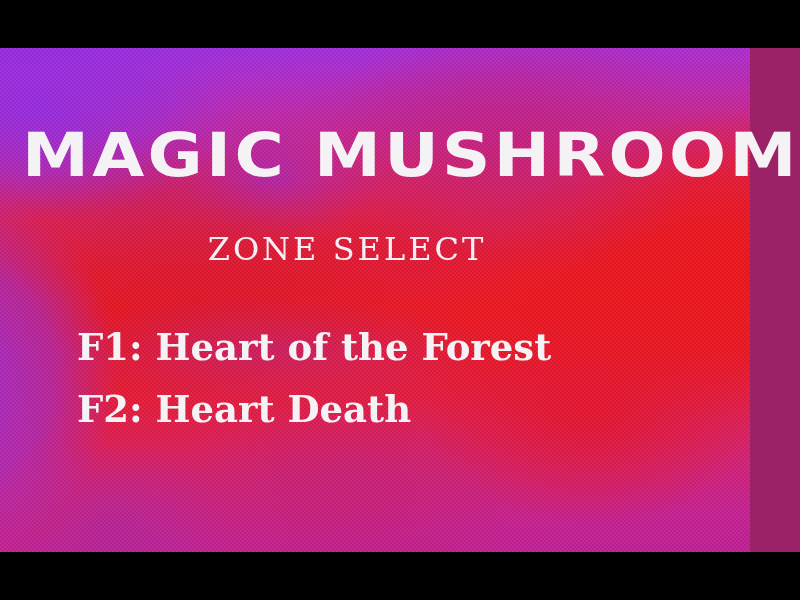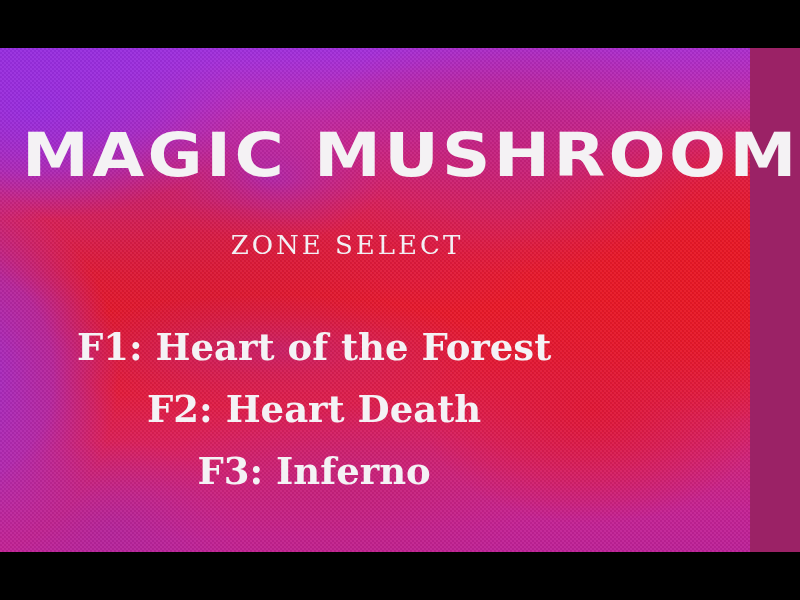--- a/index.html
+++ b/index.html
@@ -151,21 +151,21 @@
 
   #zone-select-subtitle {
     position: absolute;
     left: 0;
     top: 182px;
     width: 694px;
     text-align: center;
     color: #f2f0f4;
     font-family: "DejaVu Serif", serif;
     font-weight: normal;
-    font-size: 26px;
+    font-size: 32px;
     letter-spacing: 3px;
     white-space: nowrap;
   }
 
   #zone-menu {
     position: absolute;
     left: 77px;
     top: 268px;
     margin: 0;
     padding: 0;
@@ -173,21 +173,20 @@
   }
   .zone-item {
     color: #f4f2f5;
     font-family: "DejaVu Serif", serif;
     font-weight: bold;
     font-size: 37px;
     line-height: 62px;
     letter-spacing: 0px;
     white-space: nowrap;
     cursor: pointer;
-    text-align: center;
   }
 </style>
 </head>
 <body>
 
 <div id="screen">
 
   <div id="viewport">
     <div id="plasma-base"></div>
     <div id="plasma-blobs"></div>
@@ -199,21 +198,20 @@
 
   <div id="text-layer">
 
     <div id="game-title">MAGIC  MUSHROOM</div>
 
     <div id="zone-select-subtitle">ZONE SELECT</div>
 
     <ul id="zone-menu">
       <li class="zone-item">F1: Heart of the Forest</li>
       <li class="zone-item">F2: Heart Death</li>
-      <li class="zone-item">F3: Inferno</li>
     </ul>
 
   </div>
 
   <div id="letterbox-top" class="letterbox"></div>
   <div id="letterbox-bottom" class="letterbox"></div>
 
 </div>
 
 </body></html>

